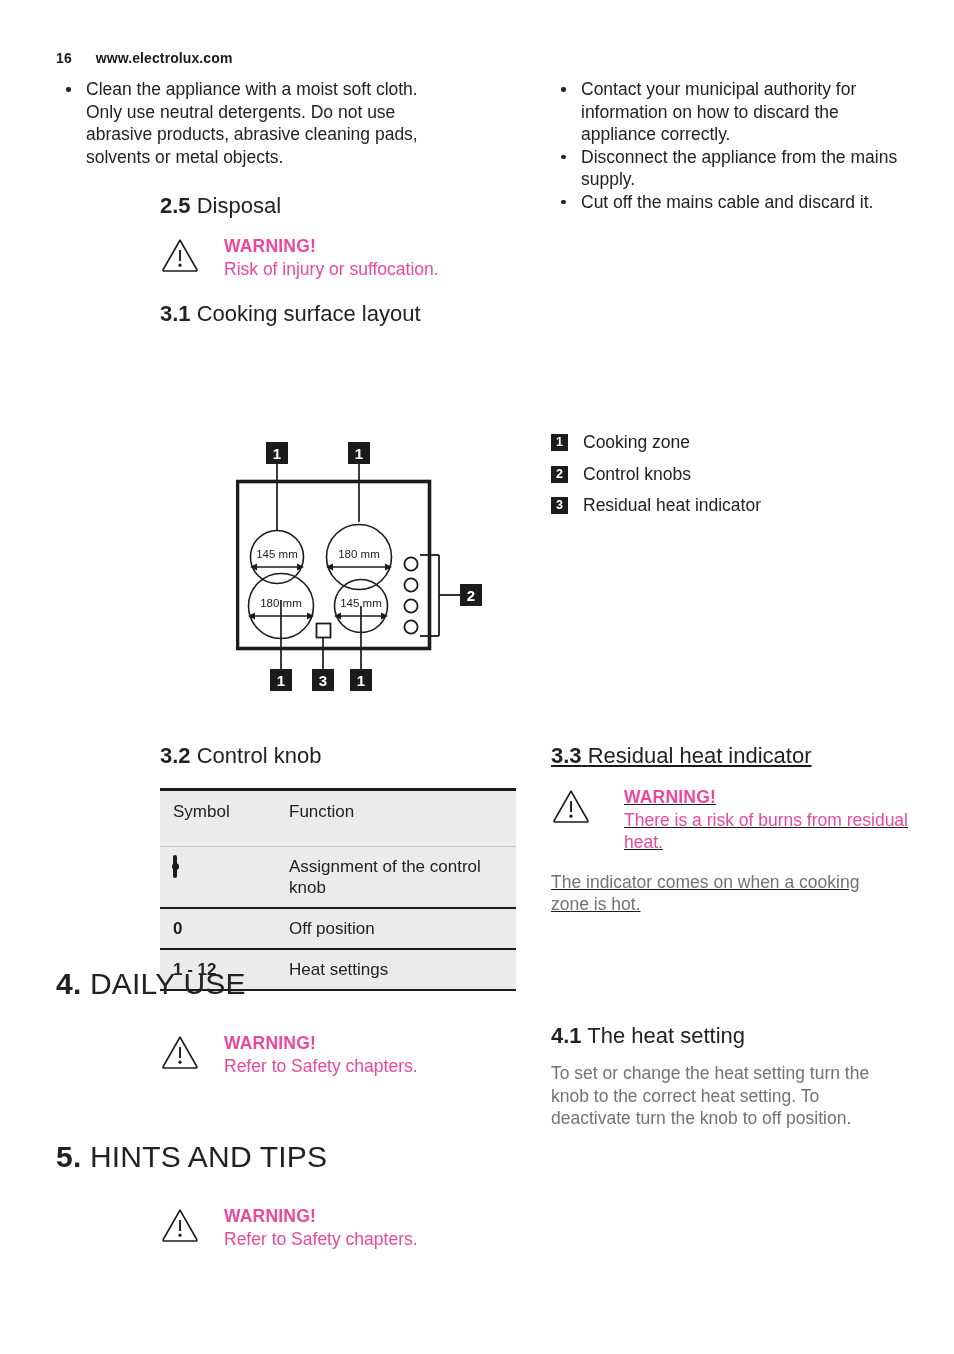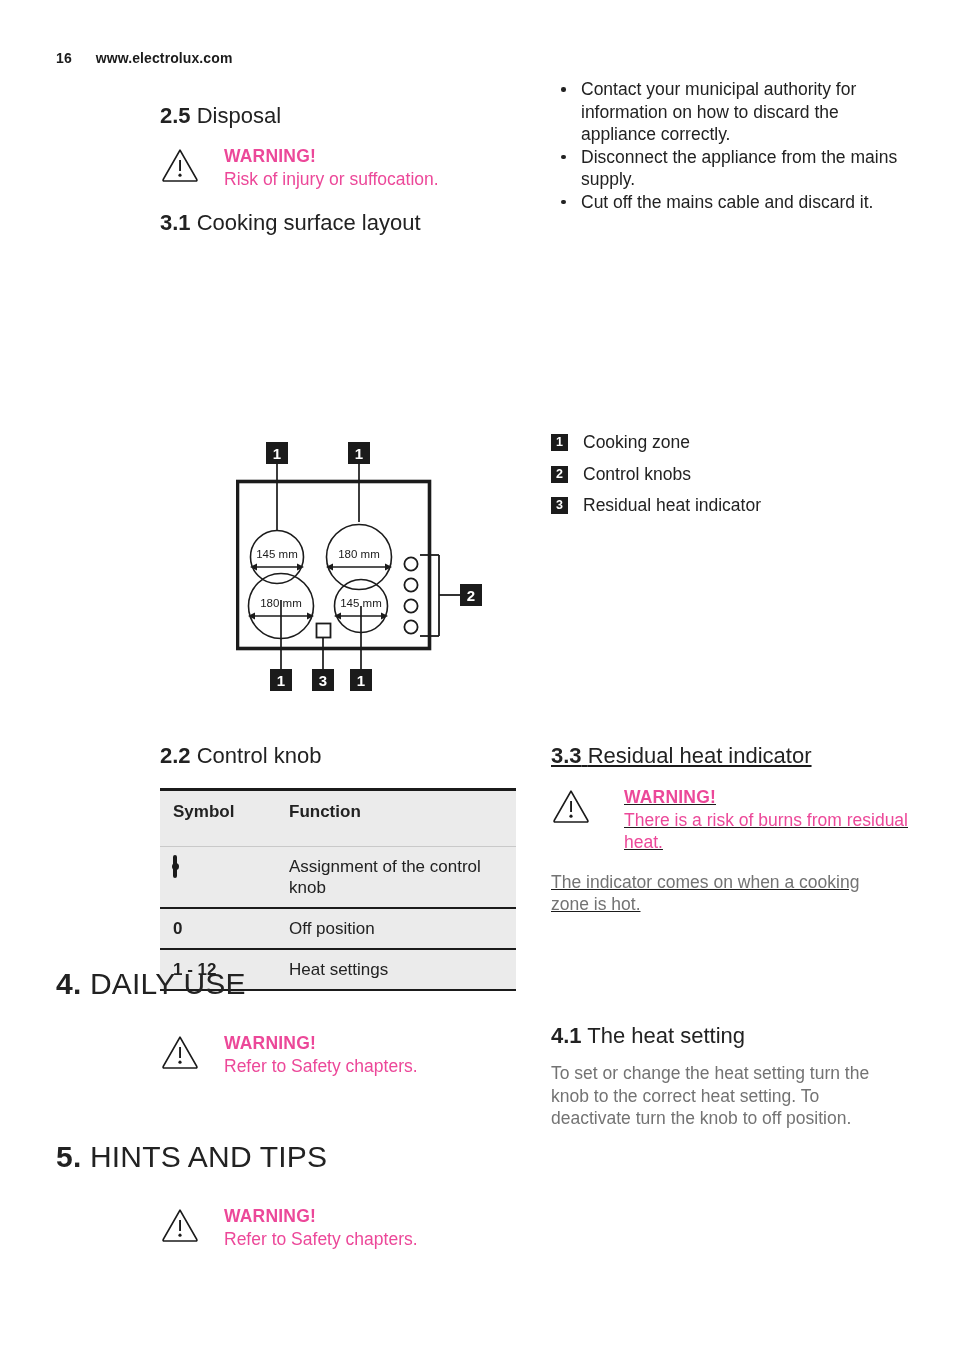--- a/index.html
+++ b/index.html
@@ -148,21 +148,21 @@
   table.spec td, table.spec th {
     background: #ebebeb;
     padding: 9px 10px 9px 13px;
     font-size: 17px;
     line-height: 21px;
     color: #222;
     text-align: left;
     vertical-align: top;
     border: 0;
   }
-  table.spec th { font-weight: bold; font-size: 17px; padding-top: 10px; padding-bottom: 24px;}
+  table.spec th { font-weight: normal; font-size: 17px; padding-top: 10px; padding-bottom: 24px;}
   table.spec .c1 { width: 93px; }
   table.spec tr.thead-row th { border-top: 3px solid #1b1b1b; }
   table.spec tr.sep td { border-top: 1.5px solid #c9c9c9; }
   table.spec tr.rule td { border-top: 2px solid #1b1b1b; }
   table.spec tr.last td { border-bottom: 2.5px solid #1b1b1b; }
   table.spec td.bold { font-weight: bold; }
   .knob-sym {
     width: 21px;
     height: 21px;
     border: 2.5px solid #1b1b1b;
@@ -194,20 +194,26 @@
 <body>
 
 <div class="page">
 
   <div class="pg-header">
     <span class="num">16</span><span>www.electrolux.com</span>
   </div>
 
   <div class="col-left">
 
+    <ul class="bullets ul-indent">
+      <li>
+        <span class="dot"></span>
+        <span>Clean the appliance with a moist soft cloth. Only use neutral detergents. Do not use abrasive products, abrasive cleaning pads, solvents or metal objects.</span>
+      </li>
+    </ul>
 
     <div class="h2" style="margin-left:104px; margin-top:24px;">
       <span class="b">2.5</span>
       <span>Disposal</span>
     </div>
 
     <div class="warn" style="margin-left:104px; margin-top:16px;">
       <span class="tri">
         <svg width="40" height="36" viewBox="0 0 40 36">
           <path d="M20 3.2 L36.6 32.2 Q37.6 34 35.6 34 L4.4 34 Q2.4 34 3.4 32.2 Z" fill="none" stroke="#1b1b1b" stroke-width="1.7" stroke-linejoin="round"></path>
@@ -306,21 +312,21 @@
       </g>
       <g>
         <rect x="224" y="147" width="22" height="22" fill="#1b1b1b"></rect>
         <text x="235" y="164" text-anchor="middle" font-family="Liberation Sans, sans-serif" font-size="15" font-weight="bold" fill="#ffffff">2</text>
       </g>
     </svg>
   </div>
 
   <div style="position:absolute; left:160px; top:742px; width:370px;">
     <div class="h2">
-      <span class="b">2.2</span>
+      <span class="b">3.2</span>
       <span>Control knob</span>
     </div>
 
     <table class="spec" style="margin-top:19px;">
       <tbody>
           <tr class="thead-row">
         <th class="c1">Symbol</th>
         <th>Function</th>
       </tr>
       <tr class="sep">

